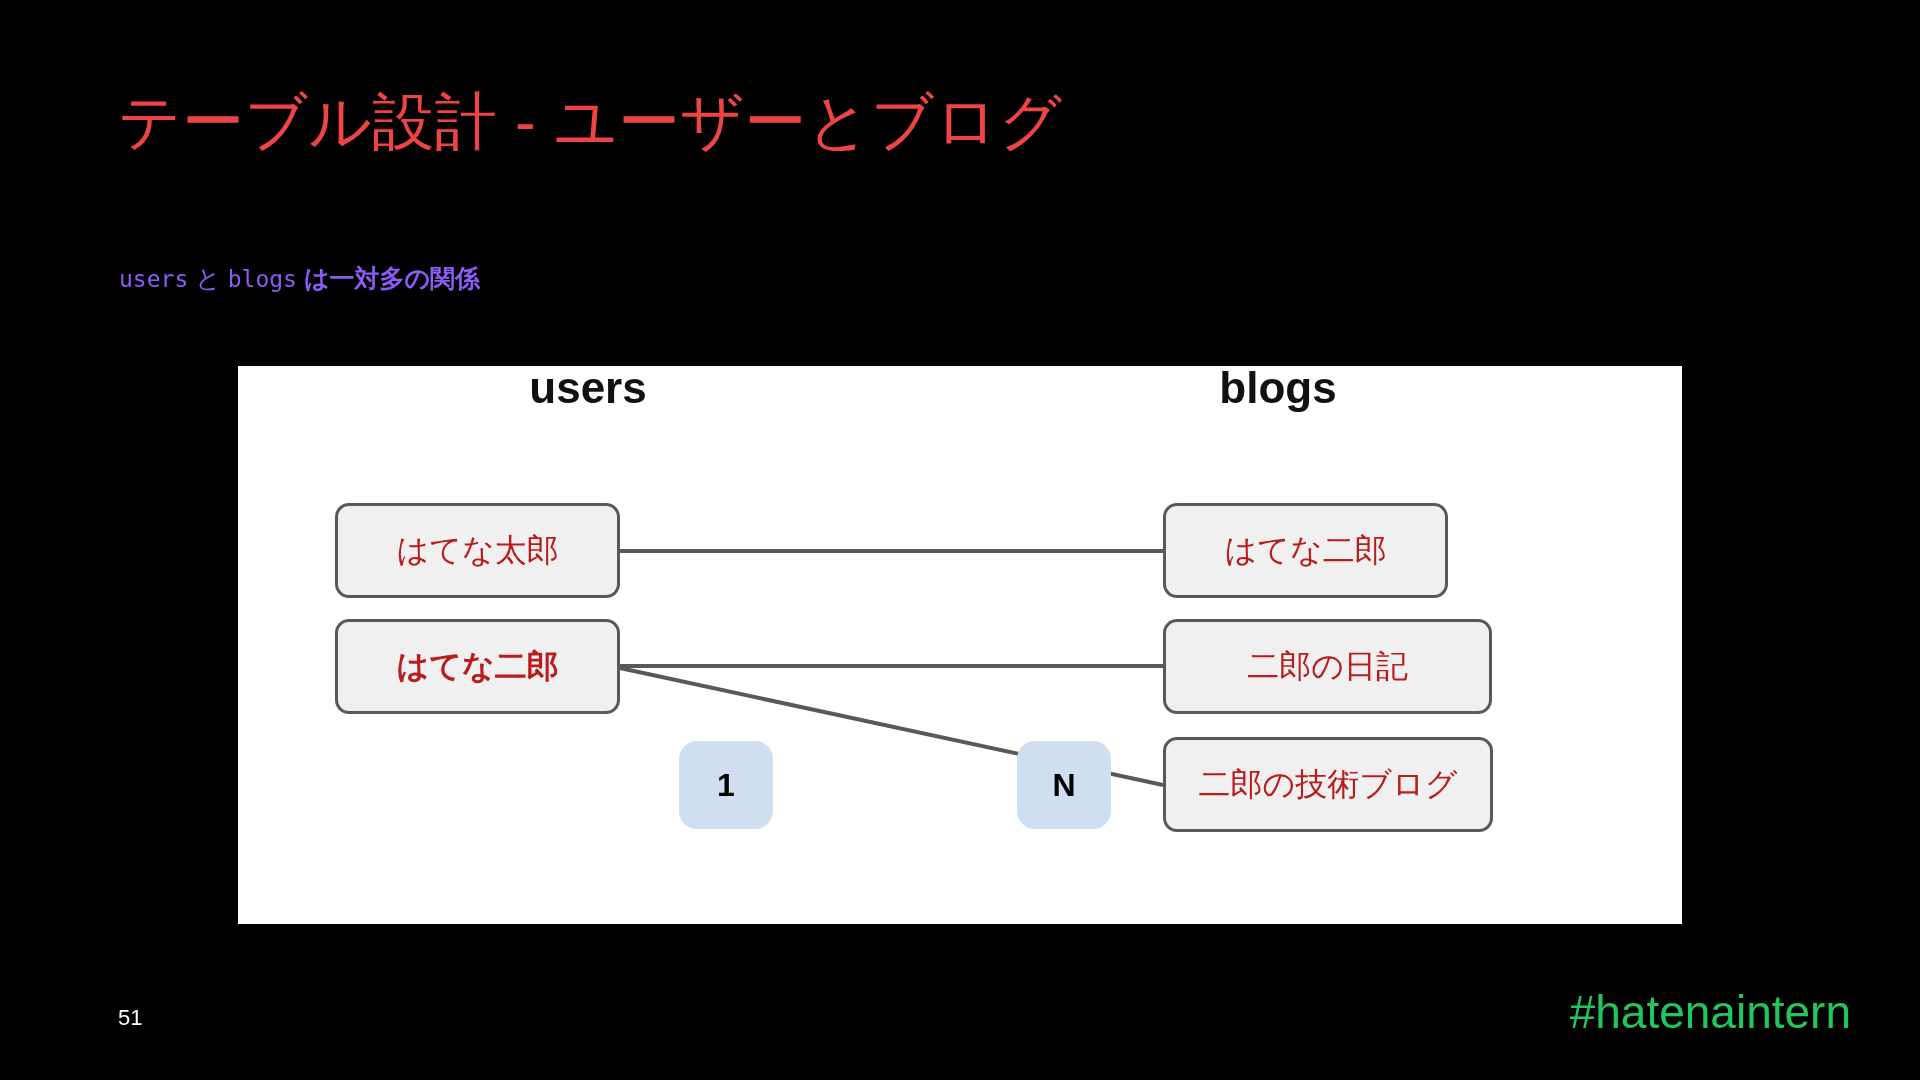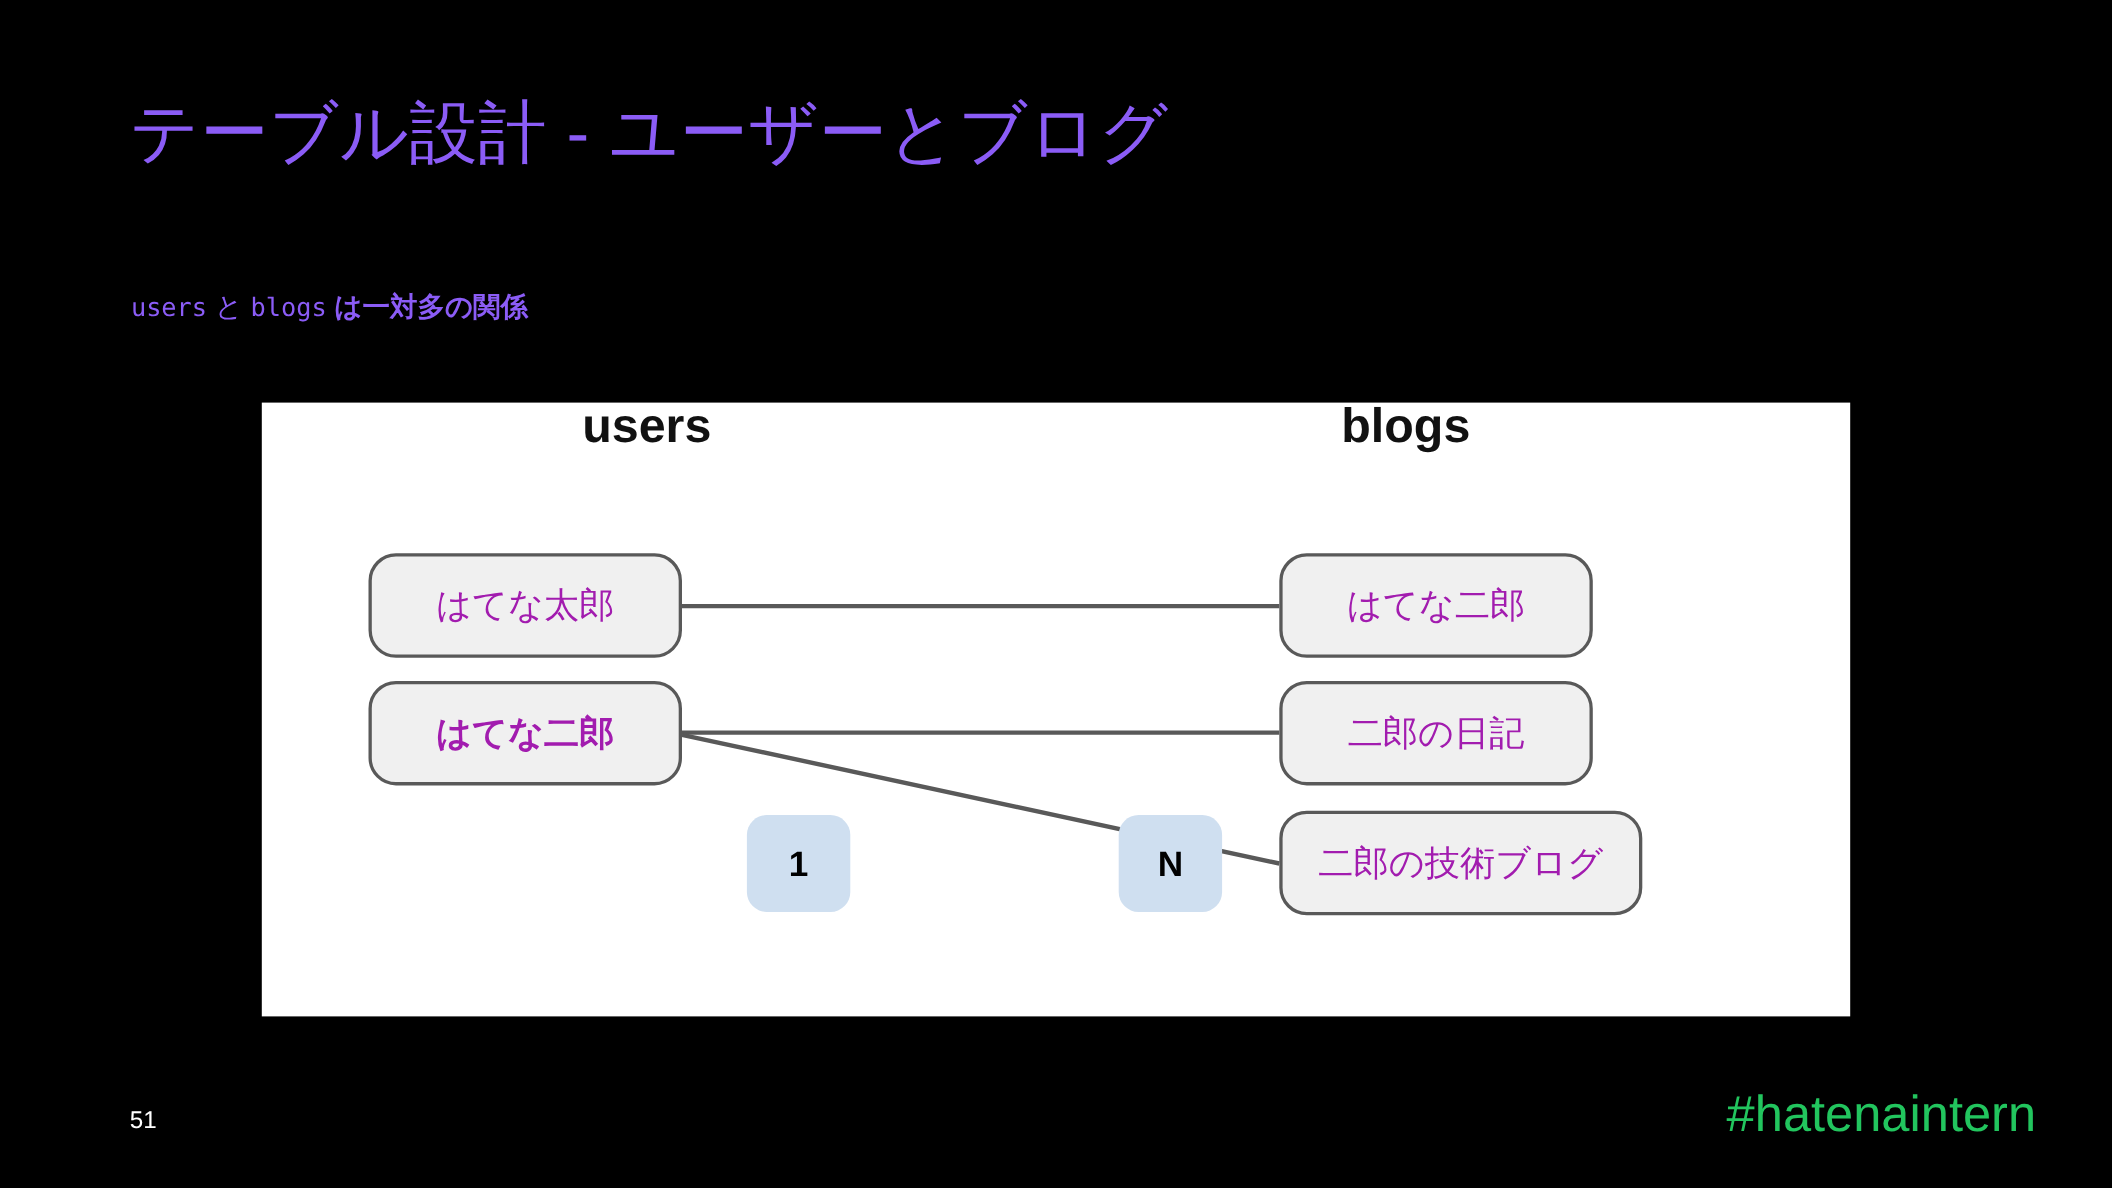--- a/index.html
+++ b/index.html
@@ -16,21 +16,21 @@
     position:relative;
   }
 
   
   #slide-title {
     position:absolute;
     left:118px;
     top:88px;
     font-size:62px;
     font-weight:400;
-    color:#8b5cf6;
+    color:#ef4444;
     letter-spacing:0.5px;
     white-space:nowrap;
     line-height:1.1;
   }
 
   
   #slide-subtitle {
     position:absolute;
     left:119px;
     top:262px;
@@ -75,34 +75,34 @@
     text-align:center;
   }
   #heading-users  { left:160px; top:-3px; width:380px; }
   #heading-blogs  { left:850px; top:-3px; width:380px; }
 
   
   .entity-box {
     position:absolute;
     background:#f0f0f0;
     border:3px solid #595959;
-    border-radius:25px;
+    border-radius:14px;
     display:flex;
     align-items:center;
     justify-content:center;
     font-size:32px;
-    color:#a21caf;
+    color:#b91c1c;
     white-space:nowrap;
     z-index:3;
   }
 
   #box-user-1  { left:97px;  top:137px; width:285px; height:95px; }
   #box-user-2  { left:97px;  top:253px; width:285px; height:95px;font-weight:bold; }
   #box-blog-1  { left:925px; top:137px; width:285px; height:95px; }
-  #box-blog-2  { left:925px; top:253px; width:285px; height:95px; }
+  #box-blog-2  { left:925px; top:253px; width:329px; height:95px; }
   #box-blog-3  { left:925px; top:371px; width:330px; height:95px; }
 
   
   .cardinality-badge {
     position:absolute;
     background:#cfdff0;
     border-radius:18px;
     display:flex;
     align-items:center;
     justify-content:center;

